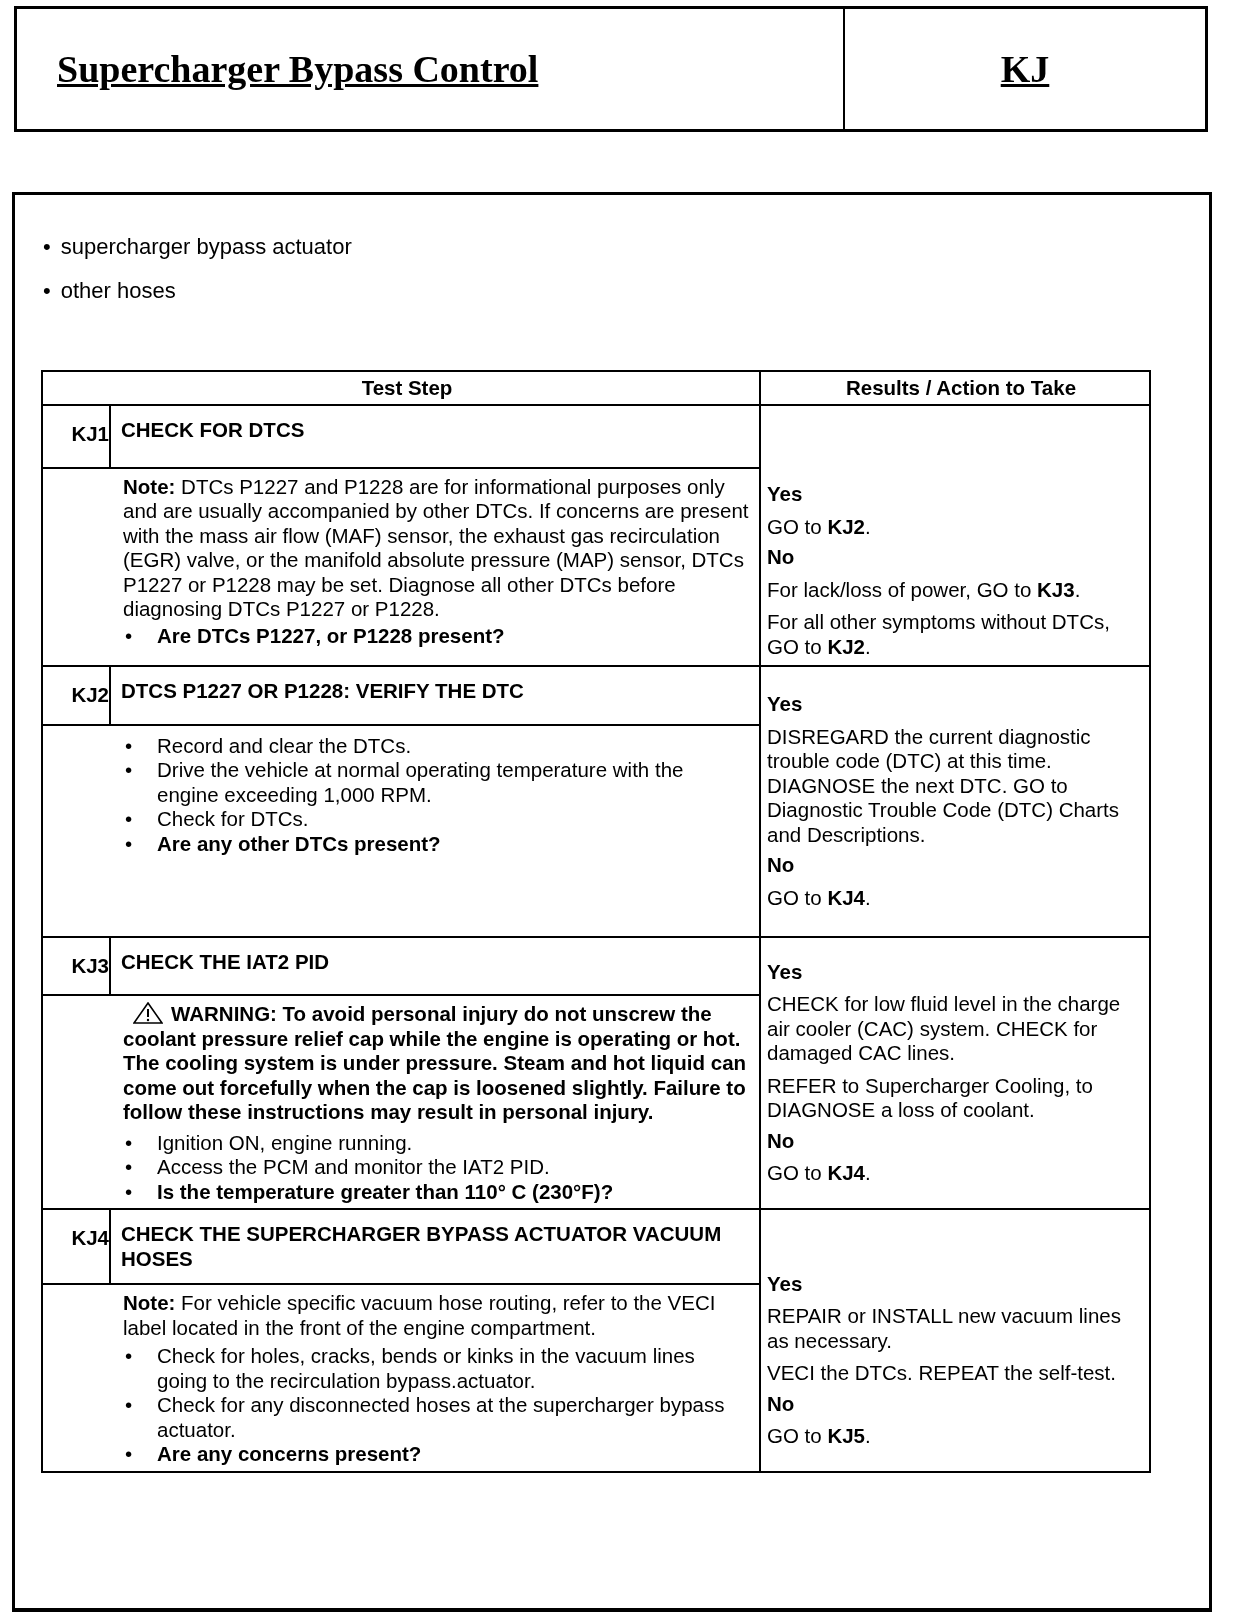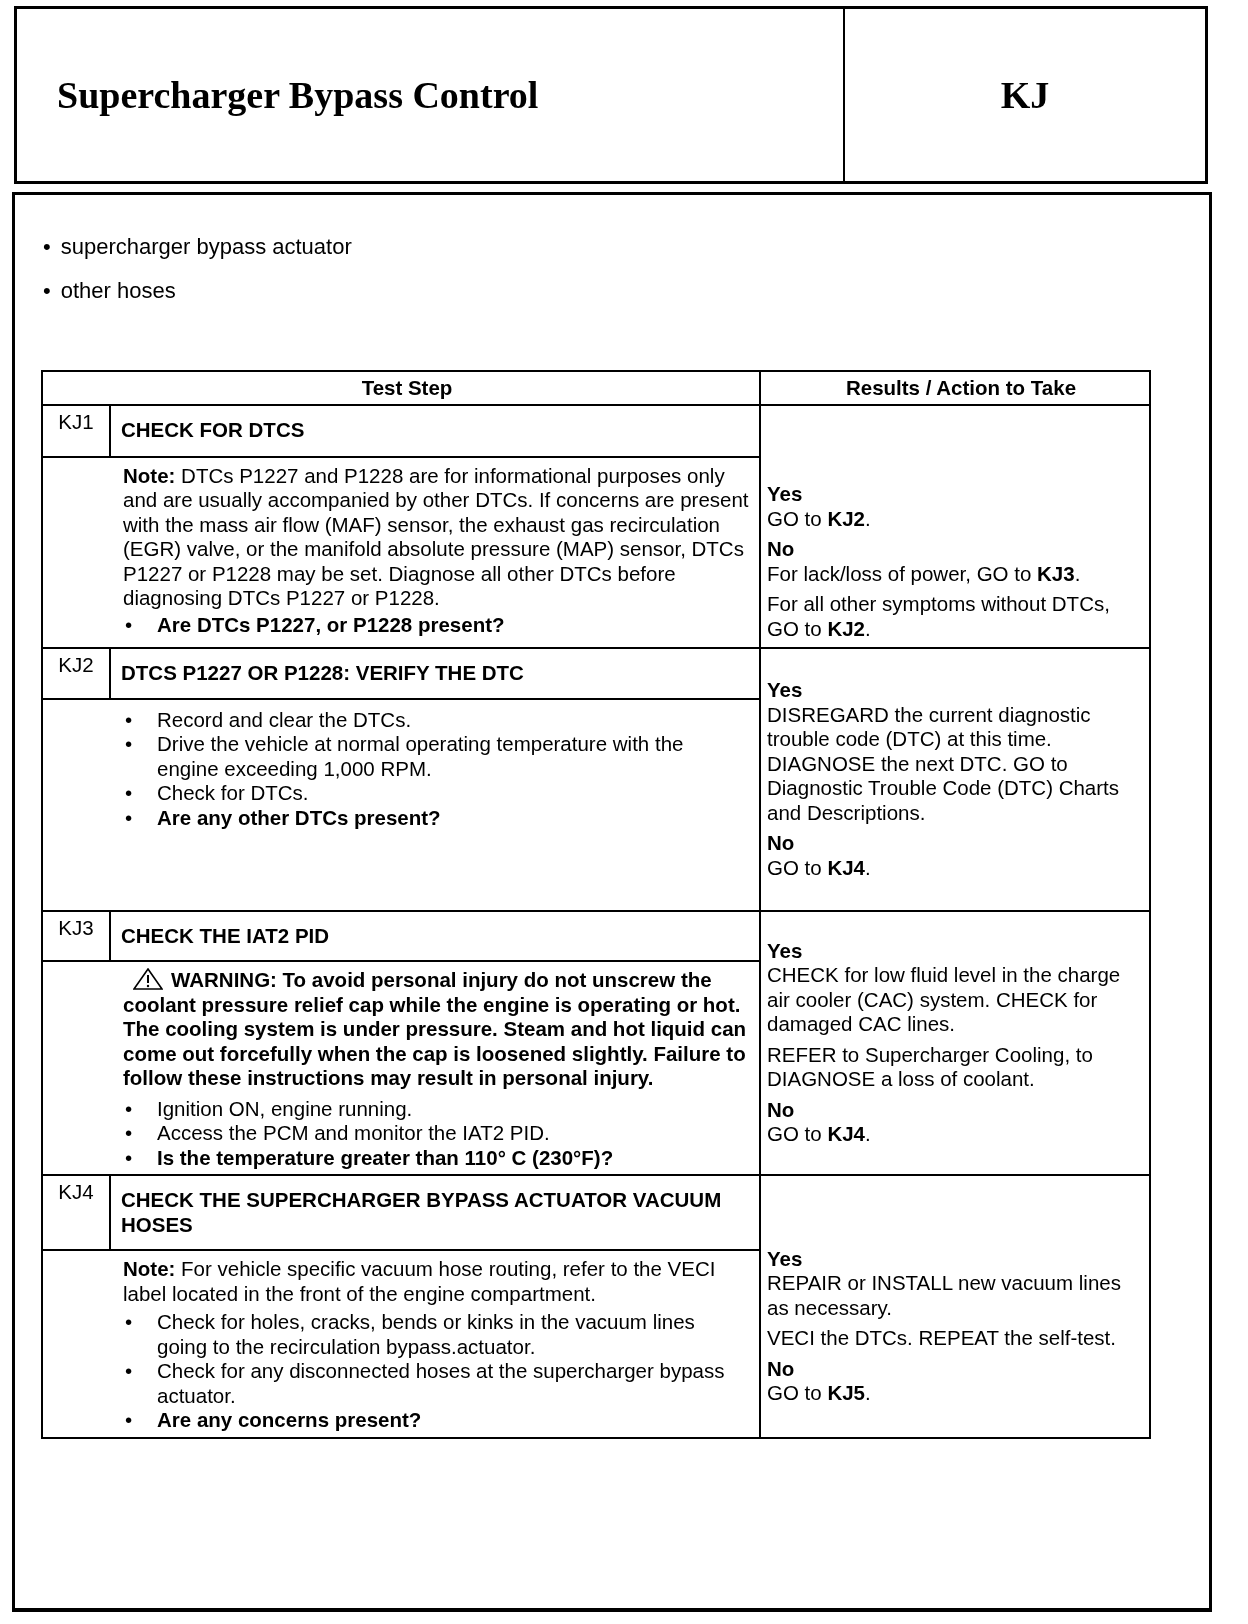--- a/index.html
+++ b/index.html
@@ -1,37 +1,37 @@
 <!DOCTYPE html>
 <html><head>
 <meta charset="utf-8">
 <style>
   html, body { margin: 0; padding: 0; background: #ffffff; }
   body { width: 1248px; height: 1624px; position: relative; overflow: hidden;
          font-family: "Liberation Sans", sans-serif; color: #000; }
-  .title-box { position: absolute; left: 14px; top: 6px; width: 1194px; height: 178px;
-               border: 3px solid #000; box-sizing: border-box; display: flex; }
+  .title-box { position: absolute; left: 14px; top: 6px; width: 1194px; height: 126px;
+               border: 3px solid #000; box-sizing: border-box; display: flex; text-decoration: underline; }
   .title-box .title { flex: 0 0 828px; border-right: 2px solid #000; display: flex; align-items: center;
                       padding-left: 40px; font-family: "Liberation Serif", serif; font-weight: bold; font-size: 38px; box-sizing: border-box; }
   .title-box .code { flex: 1; display: flex; align-items: center; justify-content: center;
                      font-family: "Liberation Serif", serif; font-weight: bold; font-size: 38px; }
   .main-box { position: absolute; left: 12px; top: 192px; width: 1200px; height: 1420px;
               border: 3px solid #000; border-bottom-width: 4px; box-sizing: border-box; }
   .intro { position: absolute; left: 28px; top: 30px; font-size: 22px; line-height: 44px; }
   .intro .bullet::before { content: "\2022"; margin-right: 10px; }
   table.steps { position: absolute; left: 26px; top: 175px; width: 1110px; border-collapse: collapse;
                 font-size: 20.5px; line-height: 24.5px; }
   table.steps td, table.steps th { border: 2px solid #000; vertical-align: top; padding: 0; }
   table.steps th { font-weight: bold; height: 32px; text-align: center; vertical-align: middle; padding-left: 12px; }
-  .stepno { width: 66px; text-align: center; font-weight: normal; padding: 4px 0 !important; }
+  .stepno { width: 66px; text-align: right; font-weight: bold; padding: 16px 0 !important; }
   .stephead { font-weight: bold; padding: 12px 10px !important; }
   .stepbody { padding: 6px 10px 4px 80px !important; border-top: 2px solid #000; }
   .result { width: 376px; padding: 0 6px !important; vertical-align: middle !important; }
   .result .lbl { font-weight: bold; margin-top: 6px; }
-  .result p { margin: 0 0 6px 0; }
+  .result p { margin: 8px 0 6px 0; }
   b { font-weight: bold; }
   ul.b { list-style: none; margin: 2px 0 0 0; padding: 0; }
   ul.b li { position: relative; padding-left: 34px; }
   ul.b li::before { content: "\2022"; position: absolute; left: 2px; }
   .warn { font-weight: bold; }
   .warn-icon { display: inline-block; width: 30px; height: 22px; vertical-align: top; margin-left: 10px; margin-right: 8px; }
 </style>
 </head>
 <body>
 

